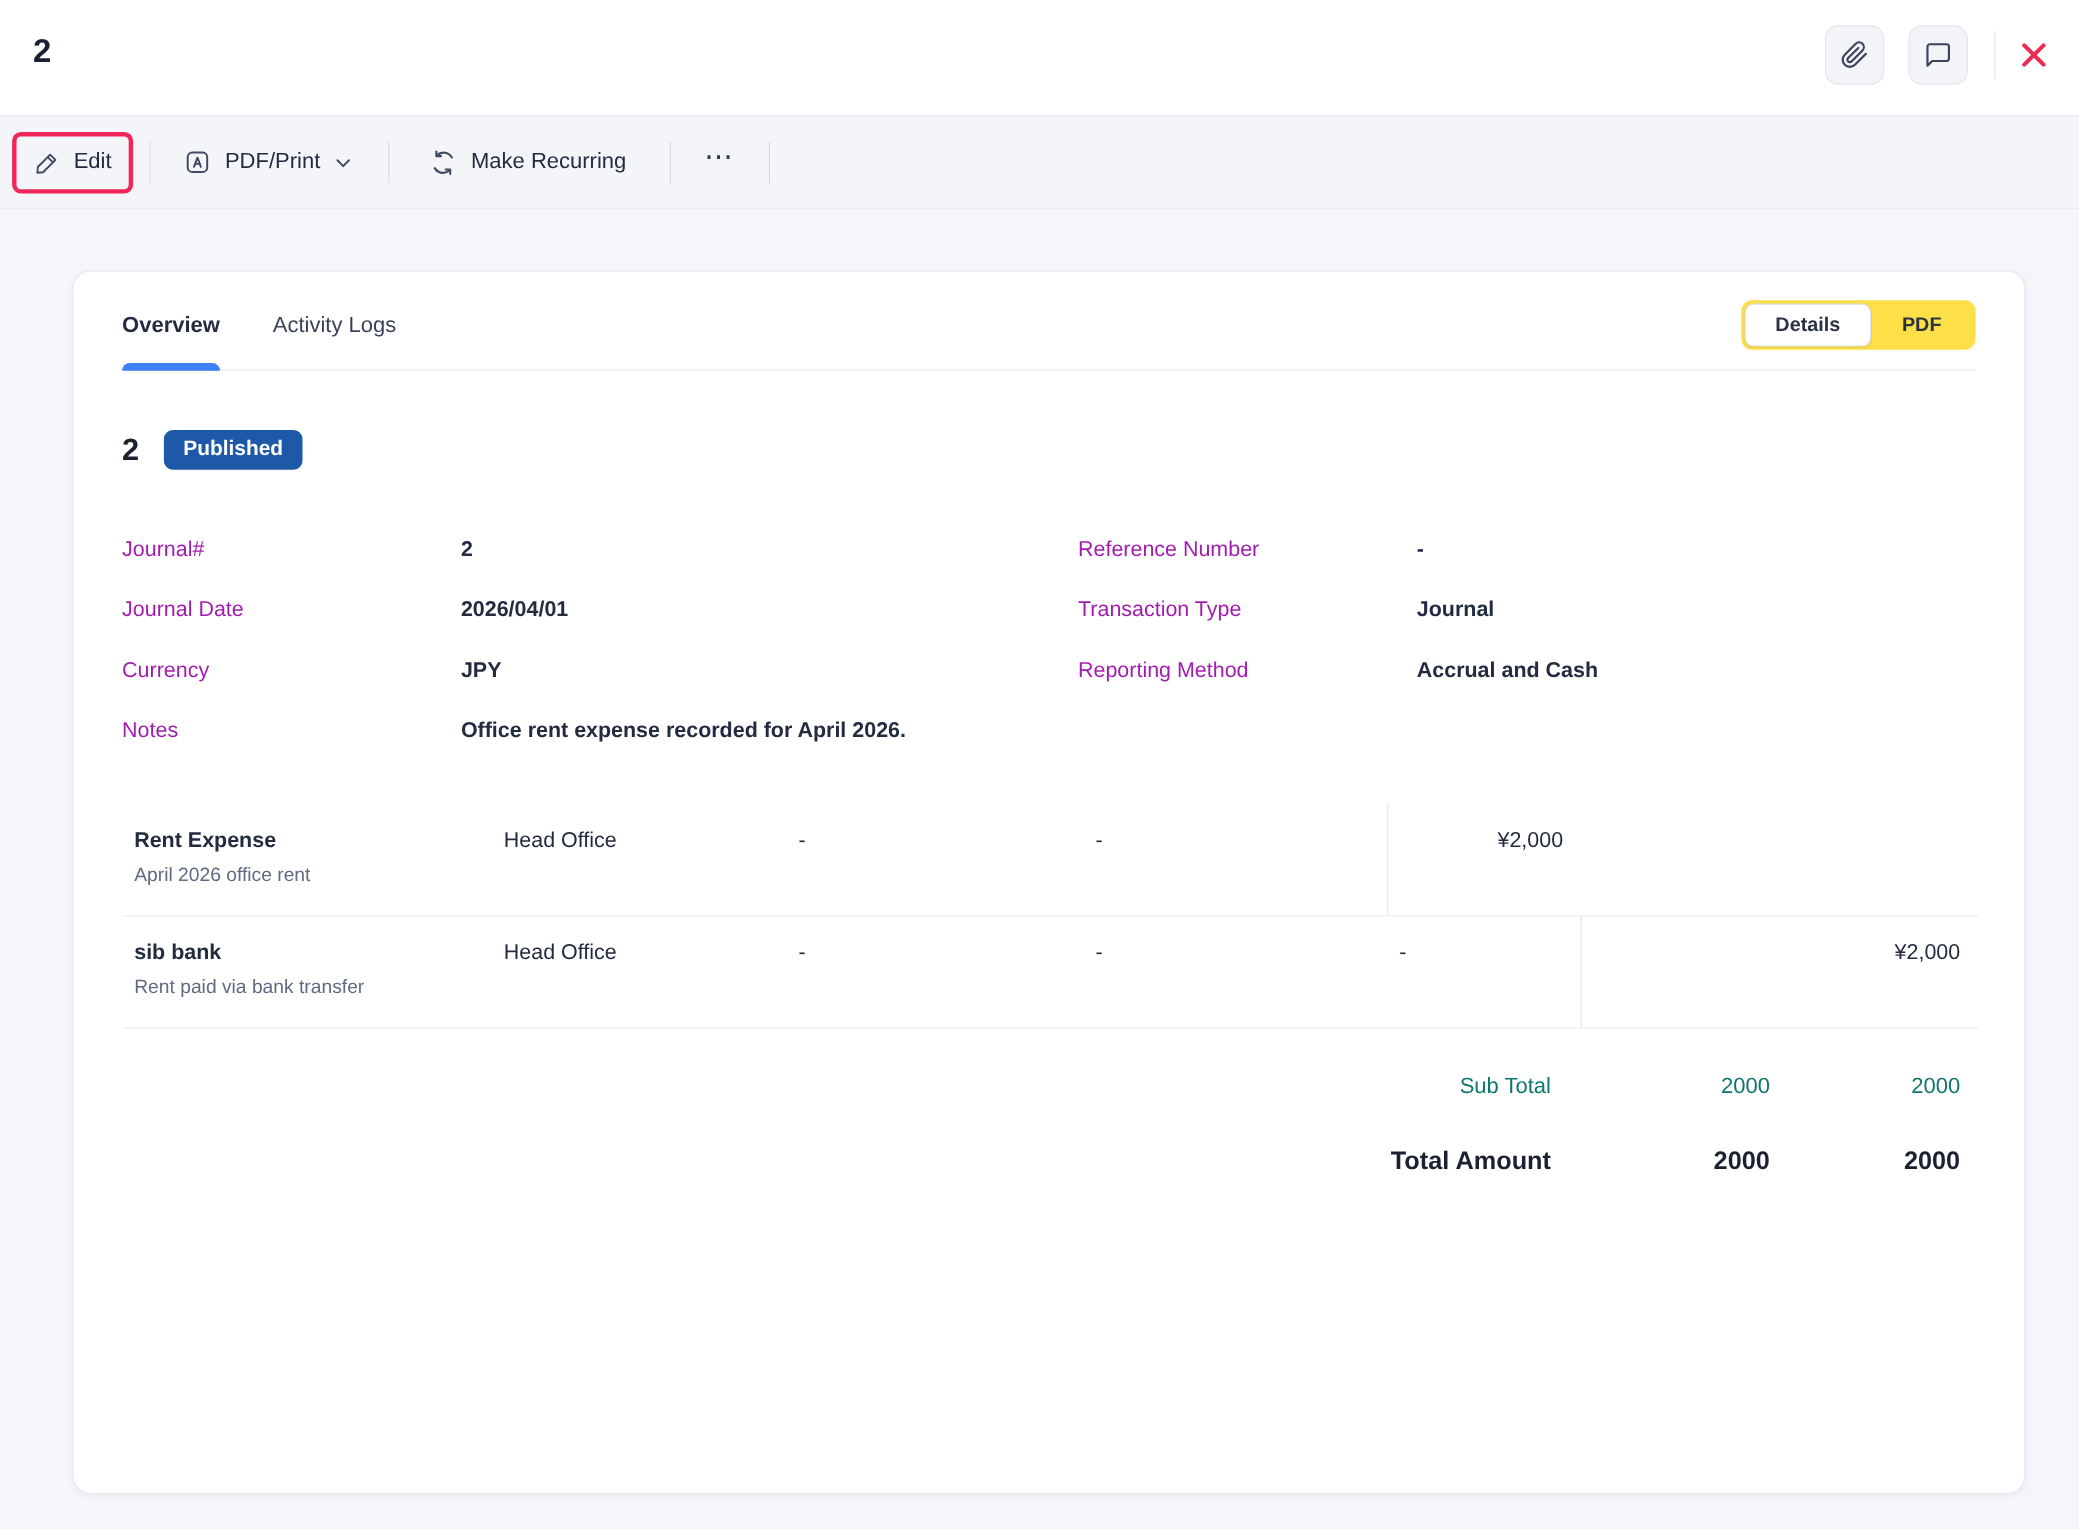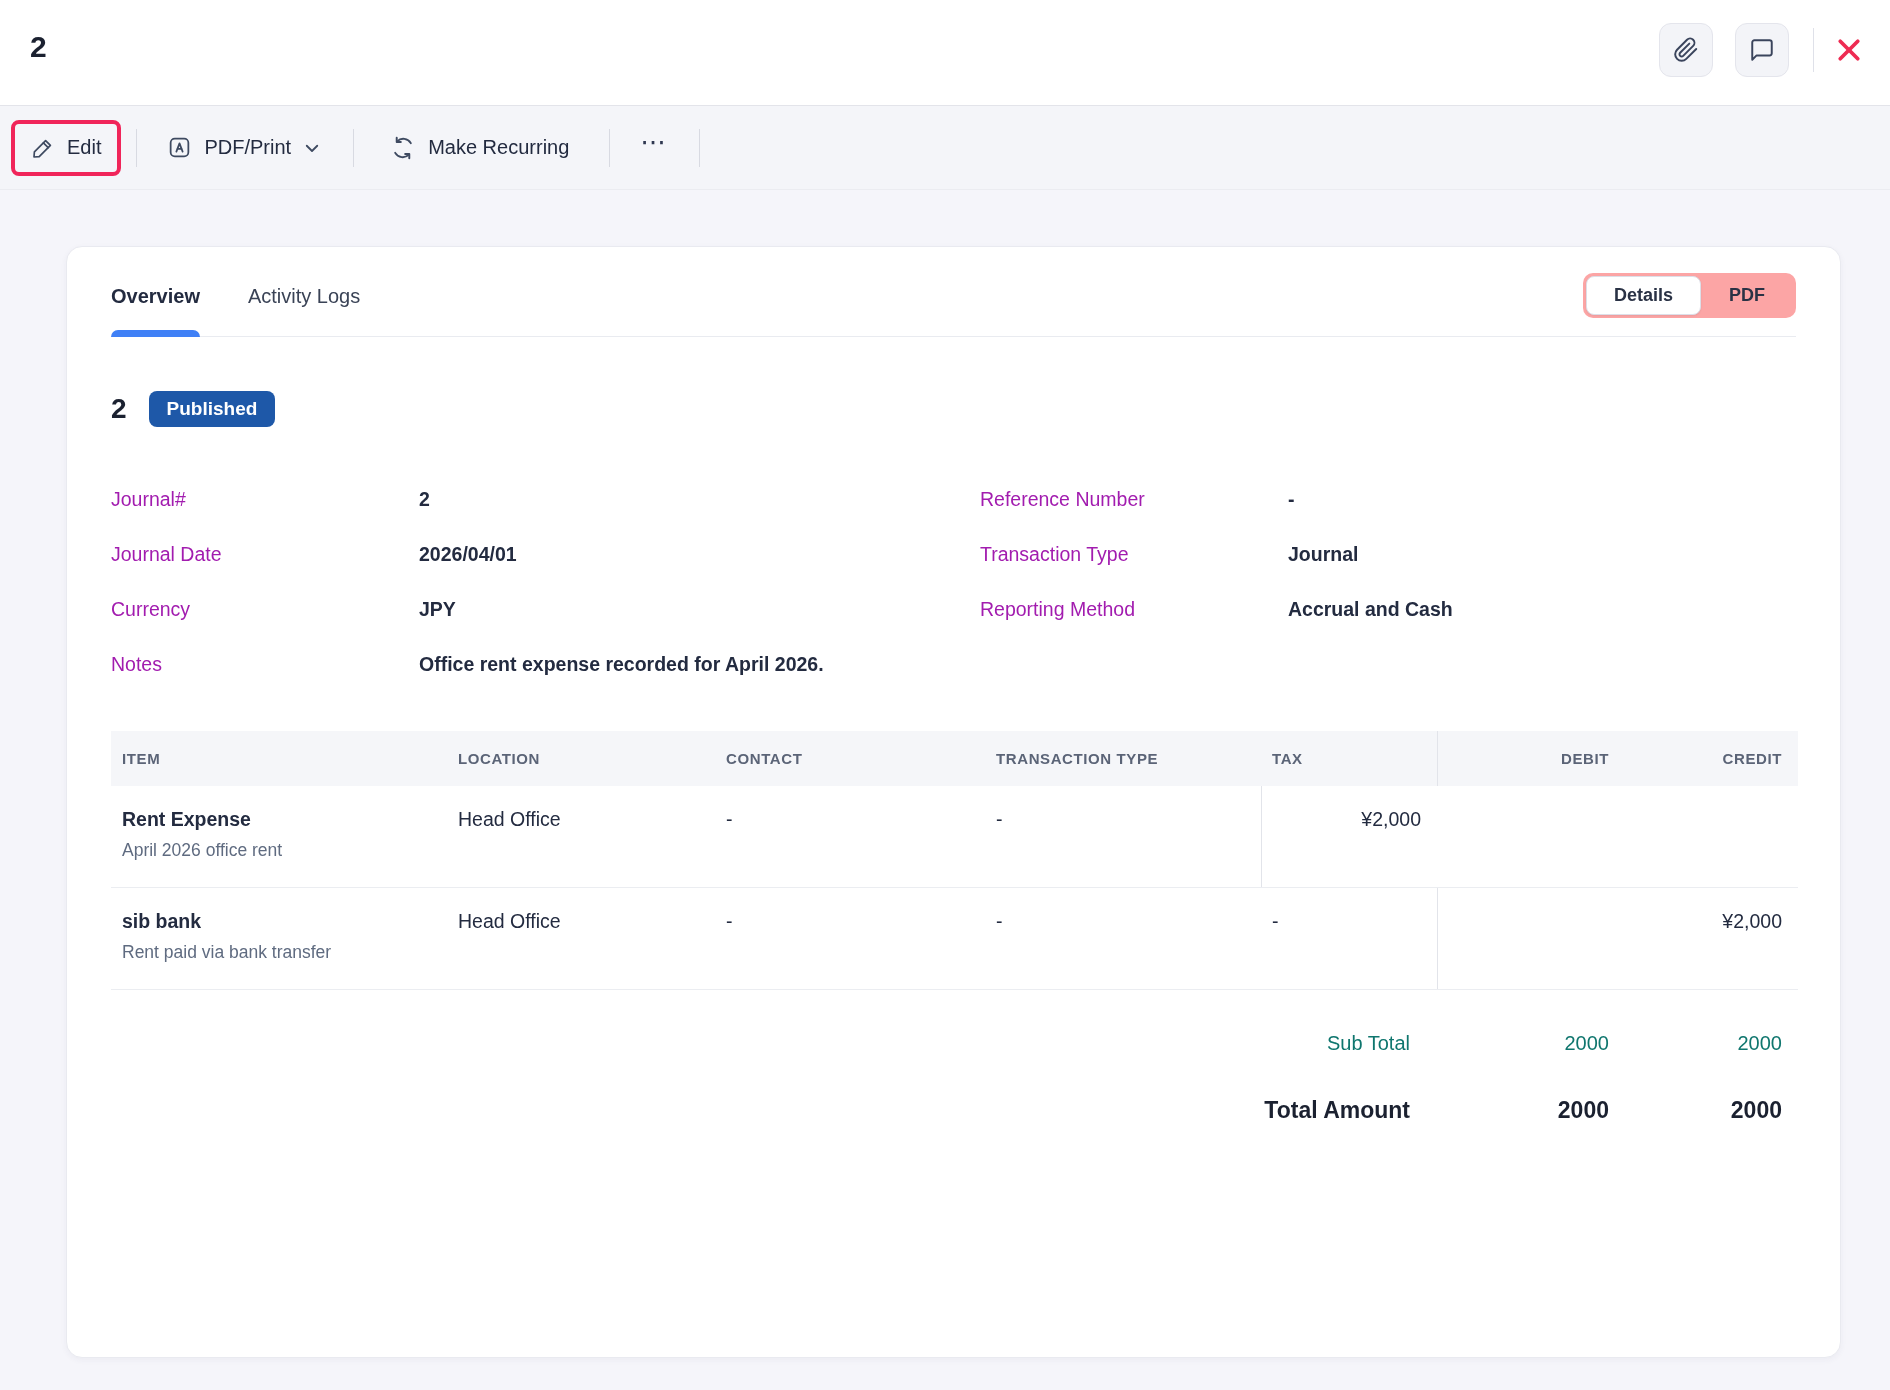--- a/index.html
+++ b/index.html
@@ -87,21 +87,21 @@
     position:relative; font-size:20px; padding-bottom:28px; cursor:pointer;
     color:#3a4356;
   }
   .tab.active { font-weight:700; color:#232b40; }
   .tab.active::after {
     content:""; position:absolute; left:0; right:0; bottom:-1px; height:7px;
     background:#3f80f6; border-radius:7px 7px 0 0;
   }
   .view-toggle {
     position:absolute; right:0; top:26px;
-    background:#fca5a5; border-radius:10px; padding:3px;
+    background:#fde047; border-radius:10px; padding:3px;
     display:flex; align-items:center;
   }
   .seg {
     font-size:18px; font-weight:600; color:#2a3245;
     padding:9px 28px; border-radius:8px; cursor:pointer;
   }
   .seg.active {
     background:#ffffff; border:1px solid #dcdfe8;
     box-shadow:0 1px 2px rgba(40,45,70,.08);
     padding:8px 27px;
@@ -279,29 +279,20 @@
       </div>
       <div class="field-row">
         <span class="field-label">Reporting Method</span>
         <span class="field-value">Accrual and Cash</span>
       </div>
     </div>
   </div>
 
 
   <div class="jd-table">
-    <div class="jd-grid jd-head">
-      <div class="cell">ITEM</div>
-      <div class="cell">LOCATION</div>
-      <div class="cell">CONTACT</div>
-      <div class="cell">TRANSACTION TYPE</div>
-      <div class="cell">TAX</div>
-      <div class="cell num debit-col">DEBIT</div>
-      <div class="cell num">CREDIT</div>
-    </div>
 
     <div class="jd-grid jd-row">
       <div class="cell">
         <div class="item-name">Rent Expense</div>
         <div class="item-desc">April 2026 office rent</div>
       </div>
       <div class="cell">Head Office</div>
       <div class="cell">-</div>
       <div class="cell">-</div>
       <div class="cell num debit-col">¥2,000</div>

